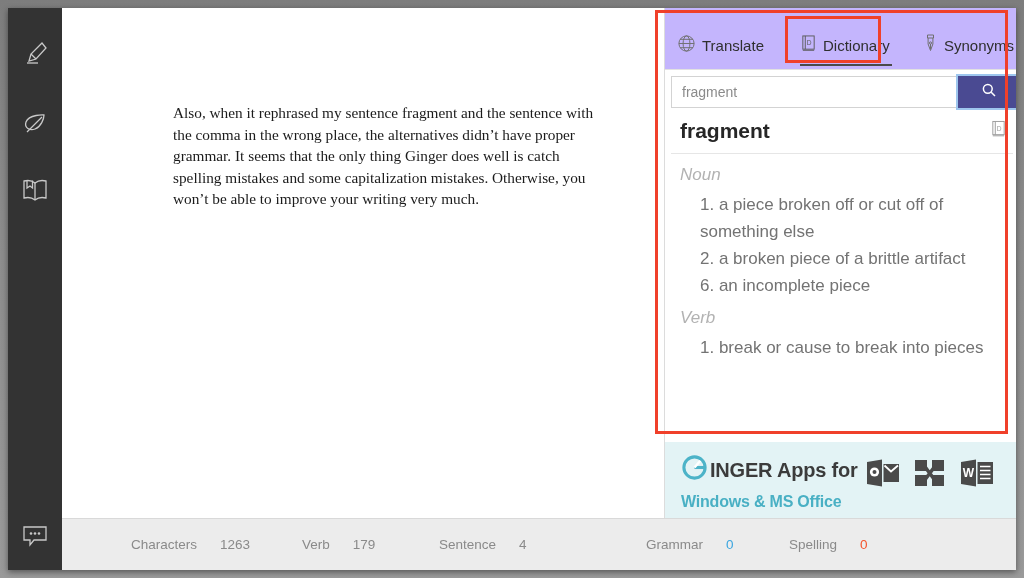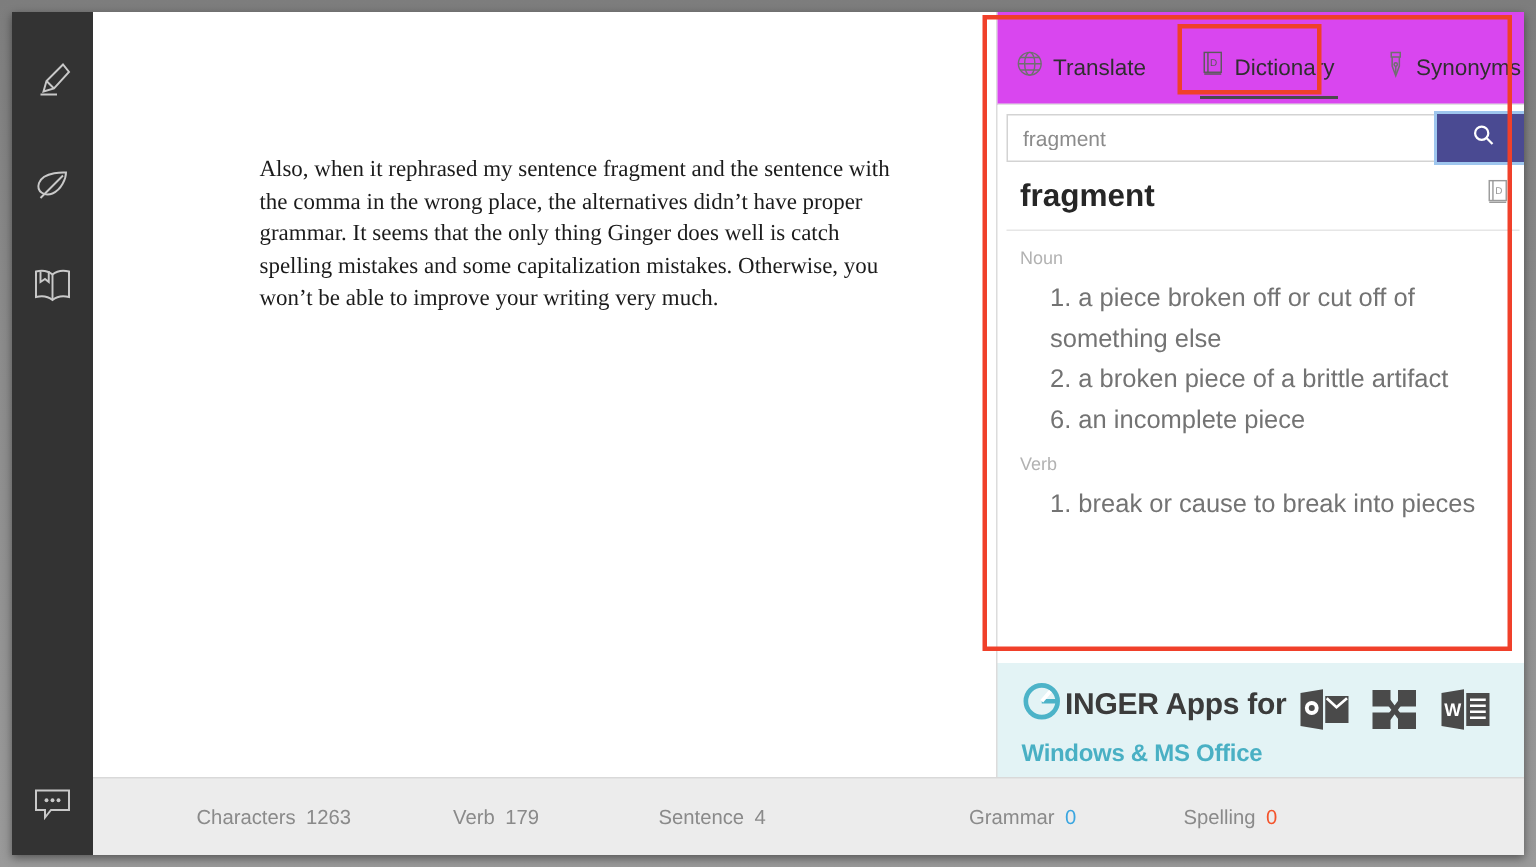--- a/index.html
+++ b/index.html
@@ -86,21 +86,21 @@
     background: #ececec;
     border-top: 1px solid #d9d9d9;
     display: flex;
     align-items: center;
   }
   .status-item {
     font-size: 13.5px;
     color: #8a8a8a;
     white-space: nowrap;
   }
-  .status-item .sv { margin-left: 7px; color: #8a8a8a; }
+  .status-item .sv { margin-left: 23px; color: #8a8a8a; }
   .status-item .sv.blue { color: #3ba6e0; }
   .status-item .sv.red  { color: #f4542c; }
   .si-chars    { position: absolute; left: 69px; }
   .si-words    { position: absolute; left: 240px; }
   .si-sentence { position: absolute; left: 377px; }
   .si-grammar  { position: absolute; left: 584px; }
   .si-spelling { position: absolute; left: 727px; }
 
   
   .panel {
@@ -110,21 +110,21 @@
     height: 510px;
     background: #ffffff;
     border-left: 1px solid #dcdcdc;
   }
 
   
   .tabs {
     position: absolute;
     left: 0; top: 0;
     width: 352px; height: 62px;
-    background: #d946ef;
+    background: #c4b5fd;
     display: flex;
     align-items: center;
   }
   .tab {
     position: absolute;
     display: flex;
     align-items: center;
     gap: 6px;
     height: 30px;
     cursor: pointer;
@@ -202,21 +202,22 @@
   }
 
   
   .defs {
     position: absolute;
     left: 6px; top: 148px;
     width: 342px;
     padding: 0 6px 0 9px;
   }
   .pos {
-    font-size: 12px;
+    font-size: 17px;
+    font-style: italic;
     color: #b2b2b2;
     margin-top: 9px;
     margin-bottom: 6px;
   }
   .def {
     font-size: 17px;
     color: #737373;
     line-height: 27px;
     margin-left: 20px;
   }

